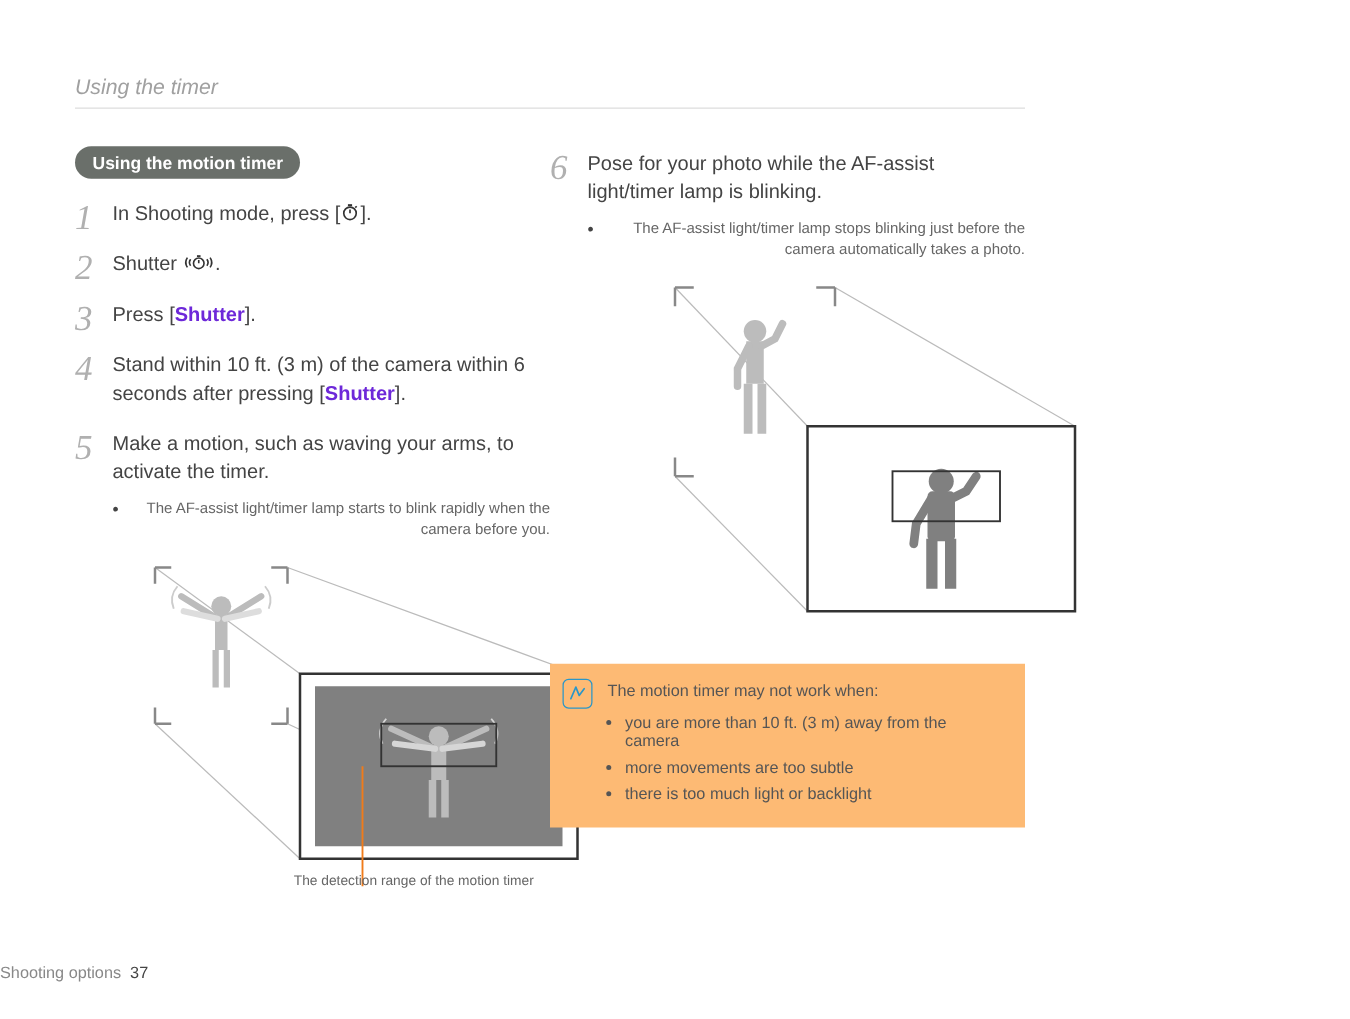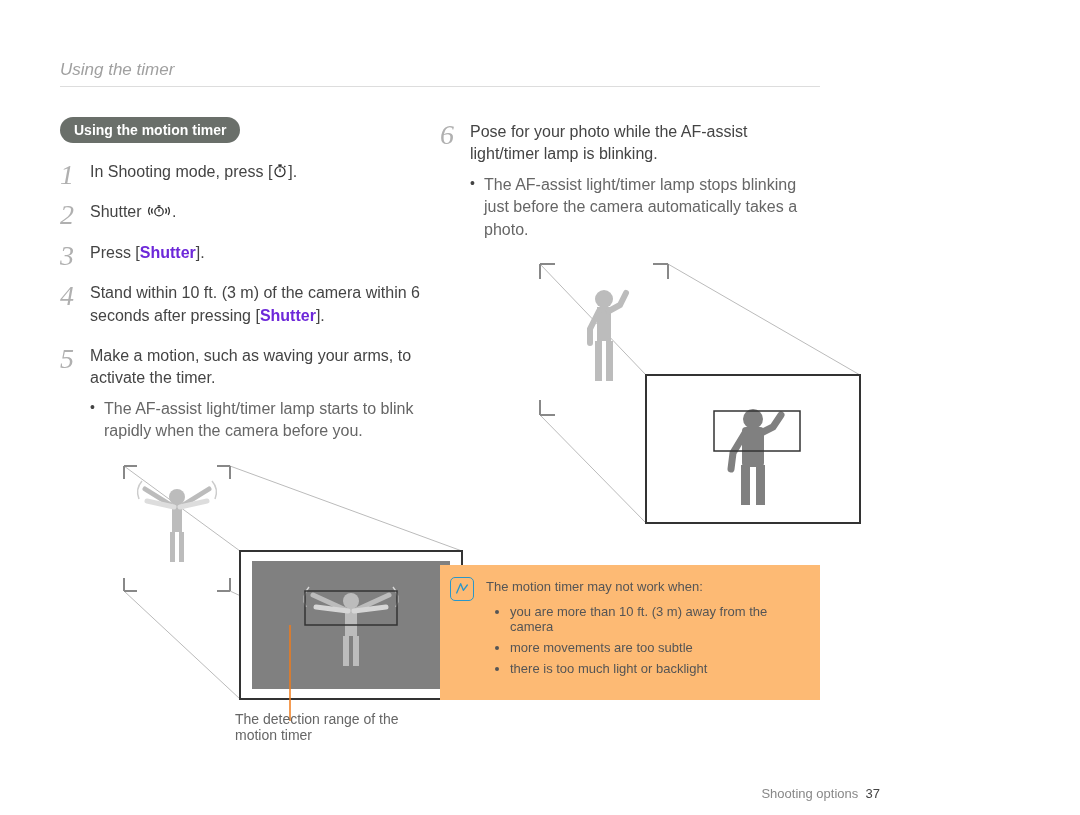--- a/index.html
+++ b/index.html
@@ -74,25 +74,26 @@
   .sub .bullet-row {
     display: flex;
     margin-bottom: 4px;
   }
   .sub .bullet-row .dot {
     width: 14px;
     font-size: 14px;
   }
   .sub .bullet-row .txt {
     flex: 1;
-    font-size: 16px;
+    font-size: 12px;
     color: #666;
+    text-align: right;
   }
   .caption {
-    font-size: 14px;
+    font-size: 11px;
     color: #666;
     text-align: left;
   }
   .figure-wrap {
     position: relative;
     margin-top: 10px;
     height: 290px;
   }
   .figure-wrap2 {
     position: relative;
@@ -119,31 +120,31 @@
     border-radius: 5px;
     display: flex;
     align-items: center;
     justify-content: center;
   }
   .note-icon svg { display:block; }
   .note-box .note-head {
     margin-bottom: 10px;
   }
   .note-box ul {
-    margin: 10px;
+    margin: 0;
     padding-left: 14px;
   }
   .note-box li {
     margin-bottom: 6px;
   }
   .footer {
     position: absolute;
-    bottom: 14px;
+    bottom: 30px;
     left: 0; right: 0;
-    text-align: right;
+    text-align: left;
     font-size: 13px;
     color: #888;
   }
   .footer .pg {
     color: #444;
   }
   .icon-inline {
     vertical-align: -2px;
     display: inline-block;
   }

